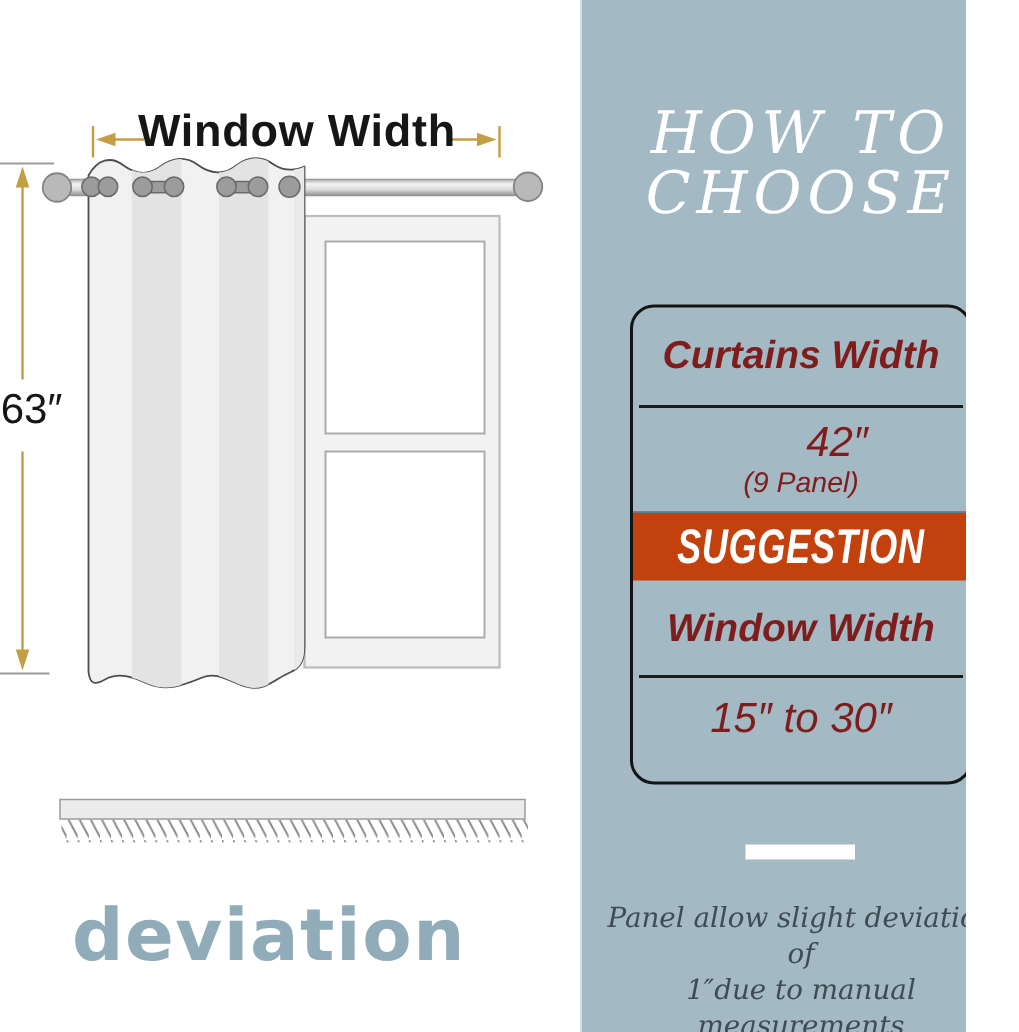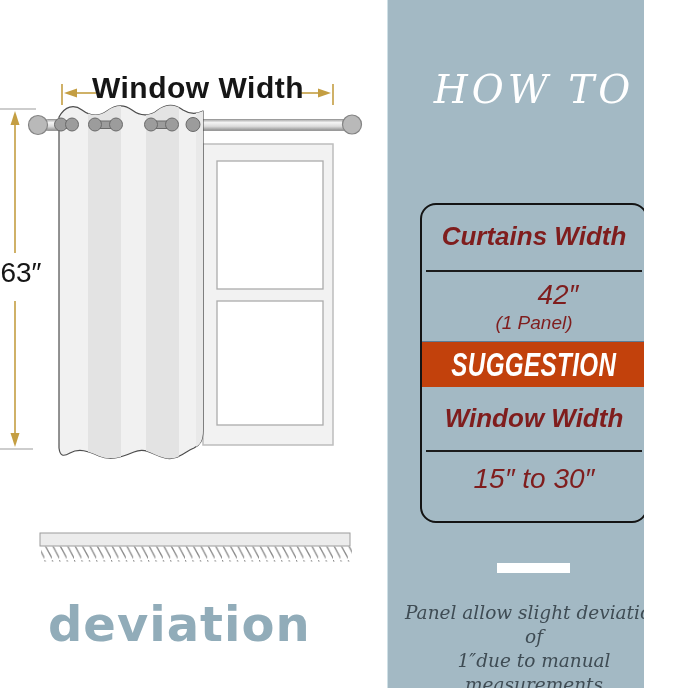--- a/index.html
+++ b/index.html
@@ -143,27 +143,28 @@
     </g>
   </svg>
 
   <div class="label window-width-label">Window Width</div>
   <div class="label height-label">63″</div>
   <div class="label brand-logo">deviation</div>
 
   <div class="panel">
     <div class="howto">
       <div>HOW TO</div>
+      <div>CHOOSE</div>
     </div>
 
     <div class="spec-box">
       <div class="row cw-label">Curtains Width</div>
       <div class="divider divider-1"></div>
       <div class="row cw-value">42″</div>
-      <div class="row cw-note">(1 Panel)</div>
+      <div class="row cw-note">(9 Panel)</div>
       <div class="suggestion-band">
         <span>SUGGESTION</span>
       </div>
       <div class="row ww-label">Window Width</div>
       <div class="divider divider-2"></div>
       <div class="row ww-value">15″ to 30″</div>
     </div>
 
     <div class="white-bar"></div>
 

